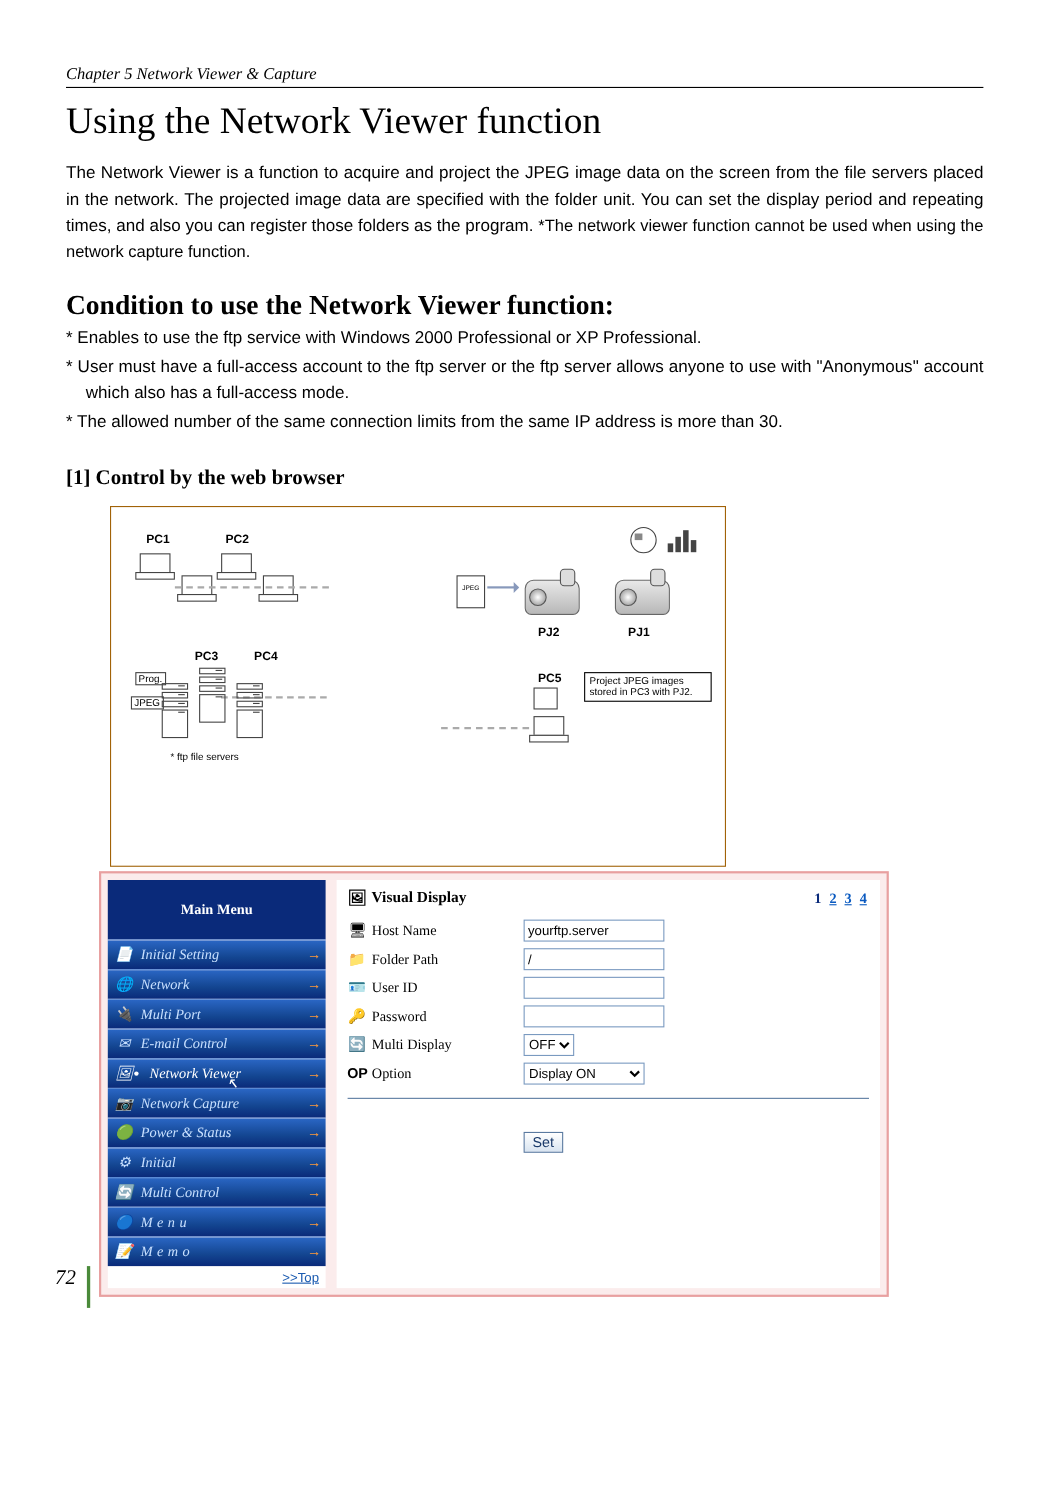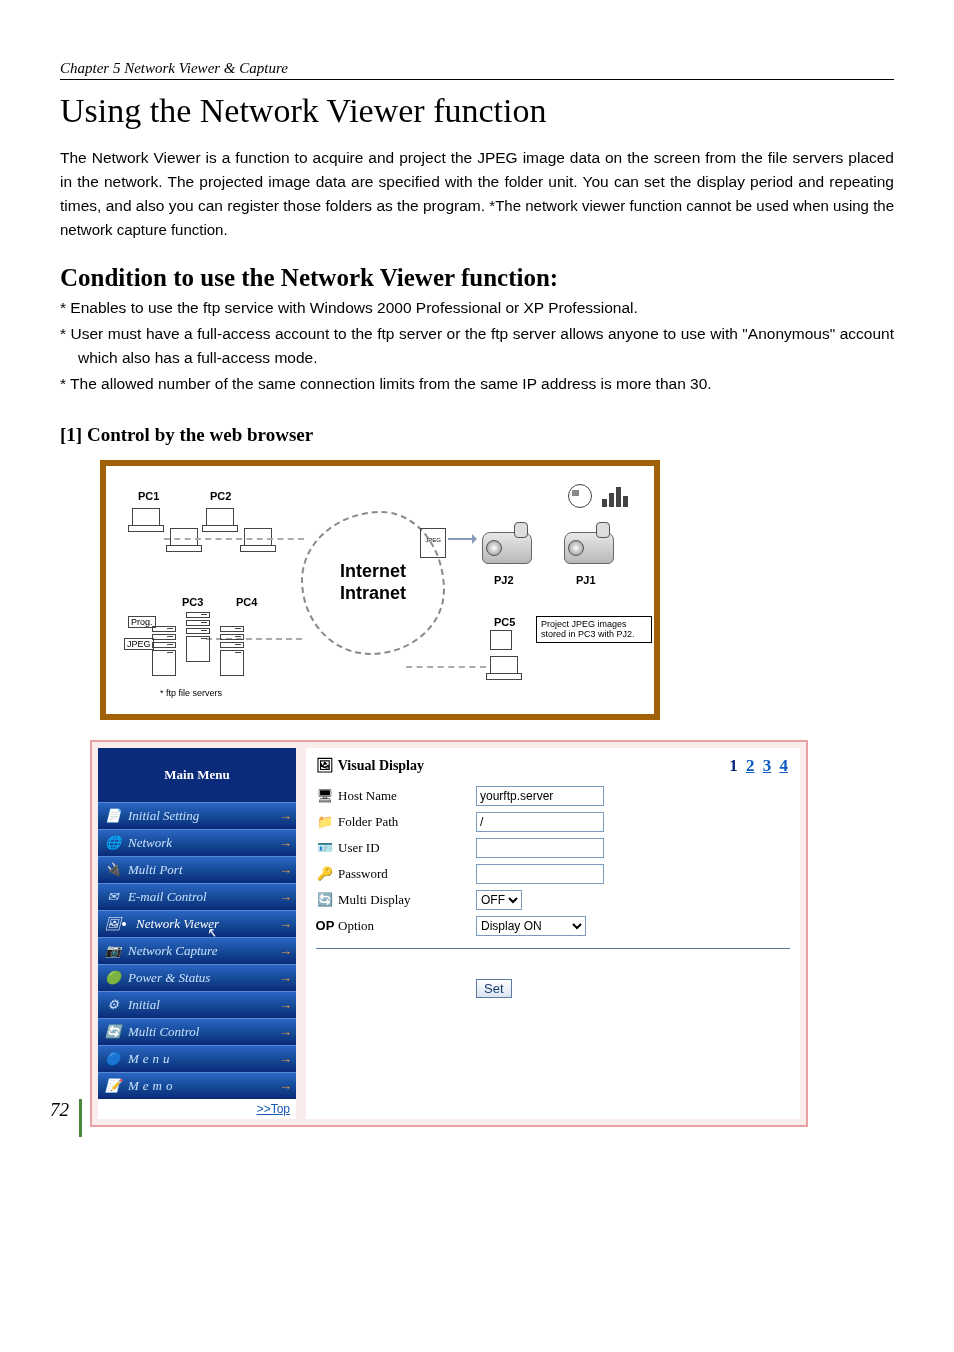--- a/index.html
+++ b/index.html
@@ -59,23 +59,23 @@
     margin-bottom: 2px;
   }
   h2.section {
     font-family: "Times New Roman", Times, serif;
     font-weight: bold;
     font-size: 19px;
     margin: 0 0 14px 0;
   }
   .diagram {
     width: 560px;
-    height: 260px;
-    border: 6px solid #a16207;
-    margin: 0 0 20px 40px;
+    height: 328px;
+    border: 1px solid #a16207;
+    margin: 0 0 4px 40px;
     position: relative;
     box-sizing: border-box;
   }
   .diagram .pc-label {
     position: absolute;
     font-size: 11px;
     font-weight: bold;
   }
   .diagram .laptop {
     position: absolute;
@@ -225,21 +225,21 @@
     flex: 1;
     background: #fff;
     padding: 8px 10px;
     font-family: "Times New Roman", serif;
   }
   .content-header {
     display:flex; align-items:center; justify-content:space-between;
     font-weight:bold; font-size:14px;
     margin-bottom: 10px;
   }
-  .content-header .pages { font-weight:bold; color:#0a2a7a; font-size:17px;font-family:Liberation Serif, serif;}
+  .content-header .pages { font-weight:bold; color:#0a2a7a; font-size:13px;font-family:Liberation Serif, serif;}
   .content-header .pages a { color:#0a5ac0; text-decoration:underline; margin:0 2px;}
   .content-header .pages .cur{ color:#0a2a7a; text-decoration:none; margin:0 2px;}
   .form-row { display:flex; align-items:center; font-size:13px; margin:6px 0;}
   .form-row .label { width:160px; display:flex; align-items:center; gap:4px;}
   .form-row .label .ficon{ width:18px; height:16px; display:inline-flex; align-items:center; justify-content:center;}
   .form-row input[type=text]{
     width: 120px; height: 18px; border:1px solid #7a9ac0; font-size:12px; padding:0 3px;
     font-family: Arial, sans-serif;
   }
   .form-row select{
@@ -317,26 +317,20 @@
       </div>
       <div class="server-col">
         <div class="srv-unit"></div>
           <div class="srv-unit"></div>
           <div class="srv-unit"></div>
         <div class="srv-unit big"></div>
       </div>
     </div>
     <div class="caption" style="left:54px; top:222px;">* ftp file servers</div>
 
-    <div class="cloud">
-      <div class="cloud-text">
-        <div>Internet</div>
-        <div>Intranet</div>
-      </div>
-    </div>
     <div class="jpegbox">JPEG</div>
     <div class="arrow" style="left:342px; top:72px; width:28px;"></div>
 
     <div class="globe-chart">
       <div class="globe"></div>
       <div class="chart">
         <div style="height:8px"></div>
           <div style="height:14px"></div>
           <div style="height:20px"></div>
           <div style="height:11px"></div>

